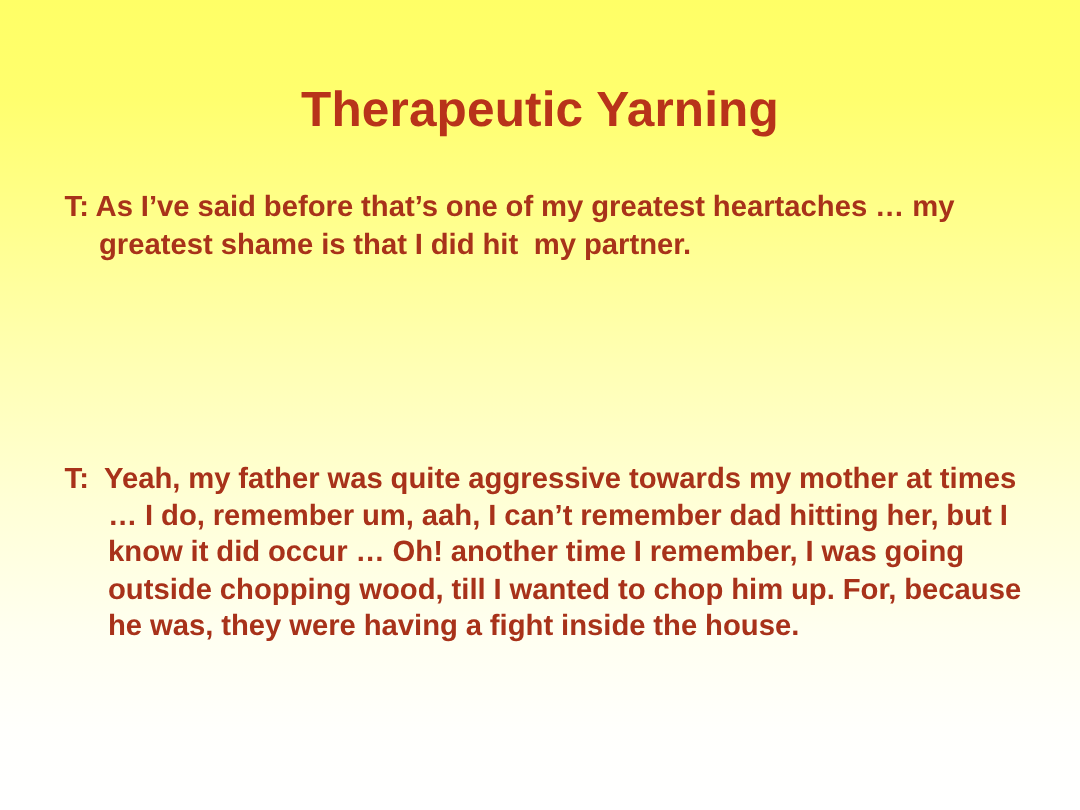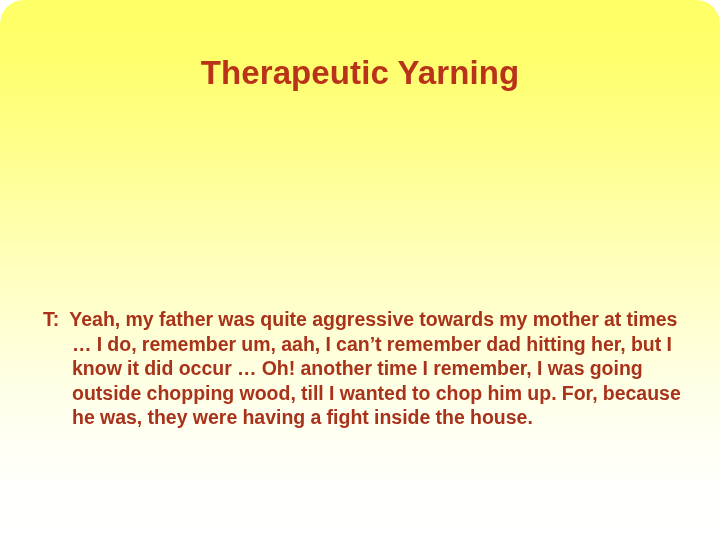--- a/index.html
+++ b/index.html
@@ -21,21 +21,20 @@
     background: linear-gradient(to bottom,
         #ffff66 0%,
         #ffff6e 12%,
         #ffff8e 28%,
         #ffffb4 45%,
         #ffffd6 62%,
         #fffff0 78%,
         #fffffc 90%,
         #ffffff 100%);
     overflow: hidden;
-    border-radius: 24px;
   }
   #slide-title {
     position: absolute;
     left: 0;
     top: 54px;
     width: 720px;
     text-align: center;
     font-size: 33px;
     font-weight: bold;
     line-height: 38px;
@@ -81,17 +80,18 @@
     margin-left: -29px;
   }
 </style>
 </head>
 <body>
 
 <div id="slide">
 
   <div id="slide-title">Therapeutic Yarning</div>
 
+  <div class="body-block" id="para-t1"><span class="speaker">T:</span><span> As I’ve said before that’s one of my greatest heartaches … my greatest shame is that I did hit  my partner.</span></div>
 
 
   <div class="body-block" id="para-t2"><span class="speaker">T:</span><span>  Yeah, my father was quite aggressive towards my mother at times … I do, remember um, aah, I can’t remember dad hitting her, but I know it did occur … Oh! another time I remember, I was going outside chopping wood, till I wanted to chop him up. For, because he was, they were having a fight inside the house.</span></div>
 
 </div>
 
 </body></html>

